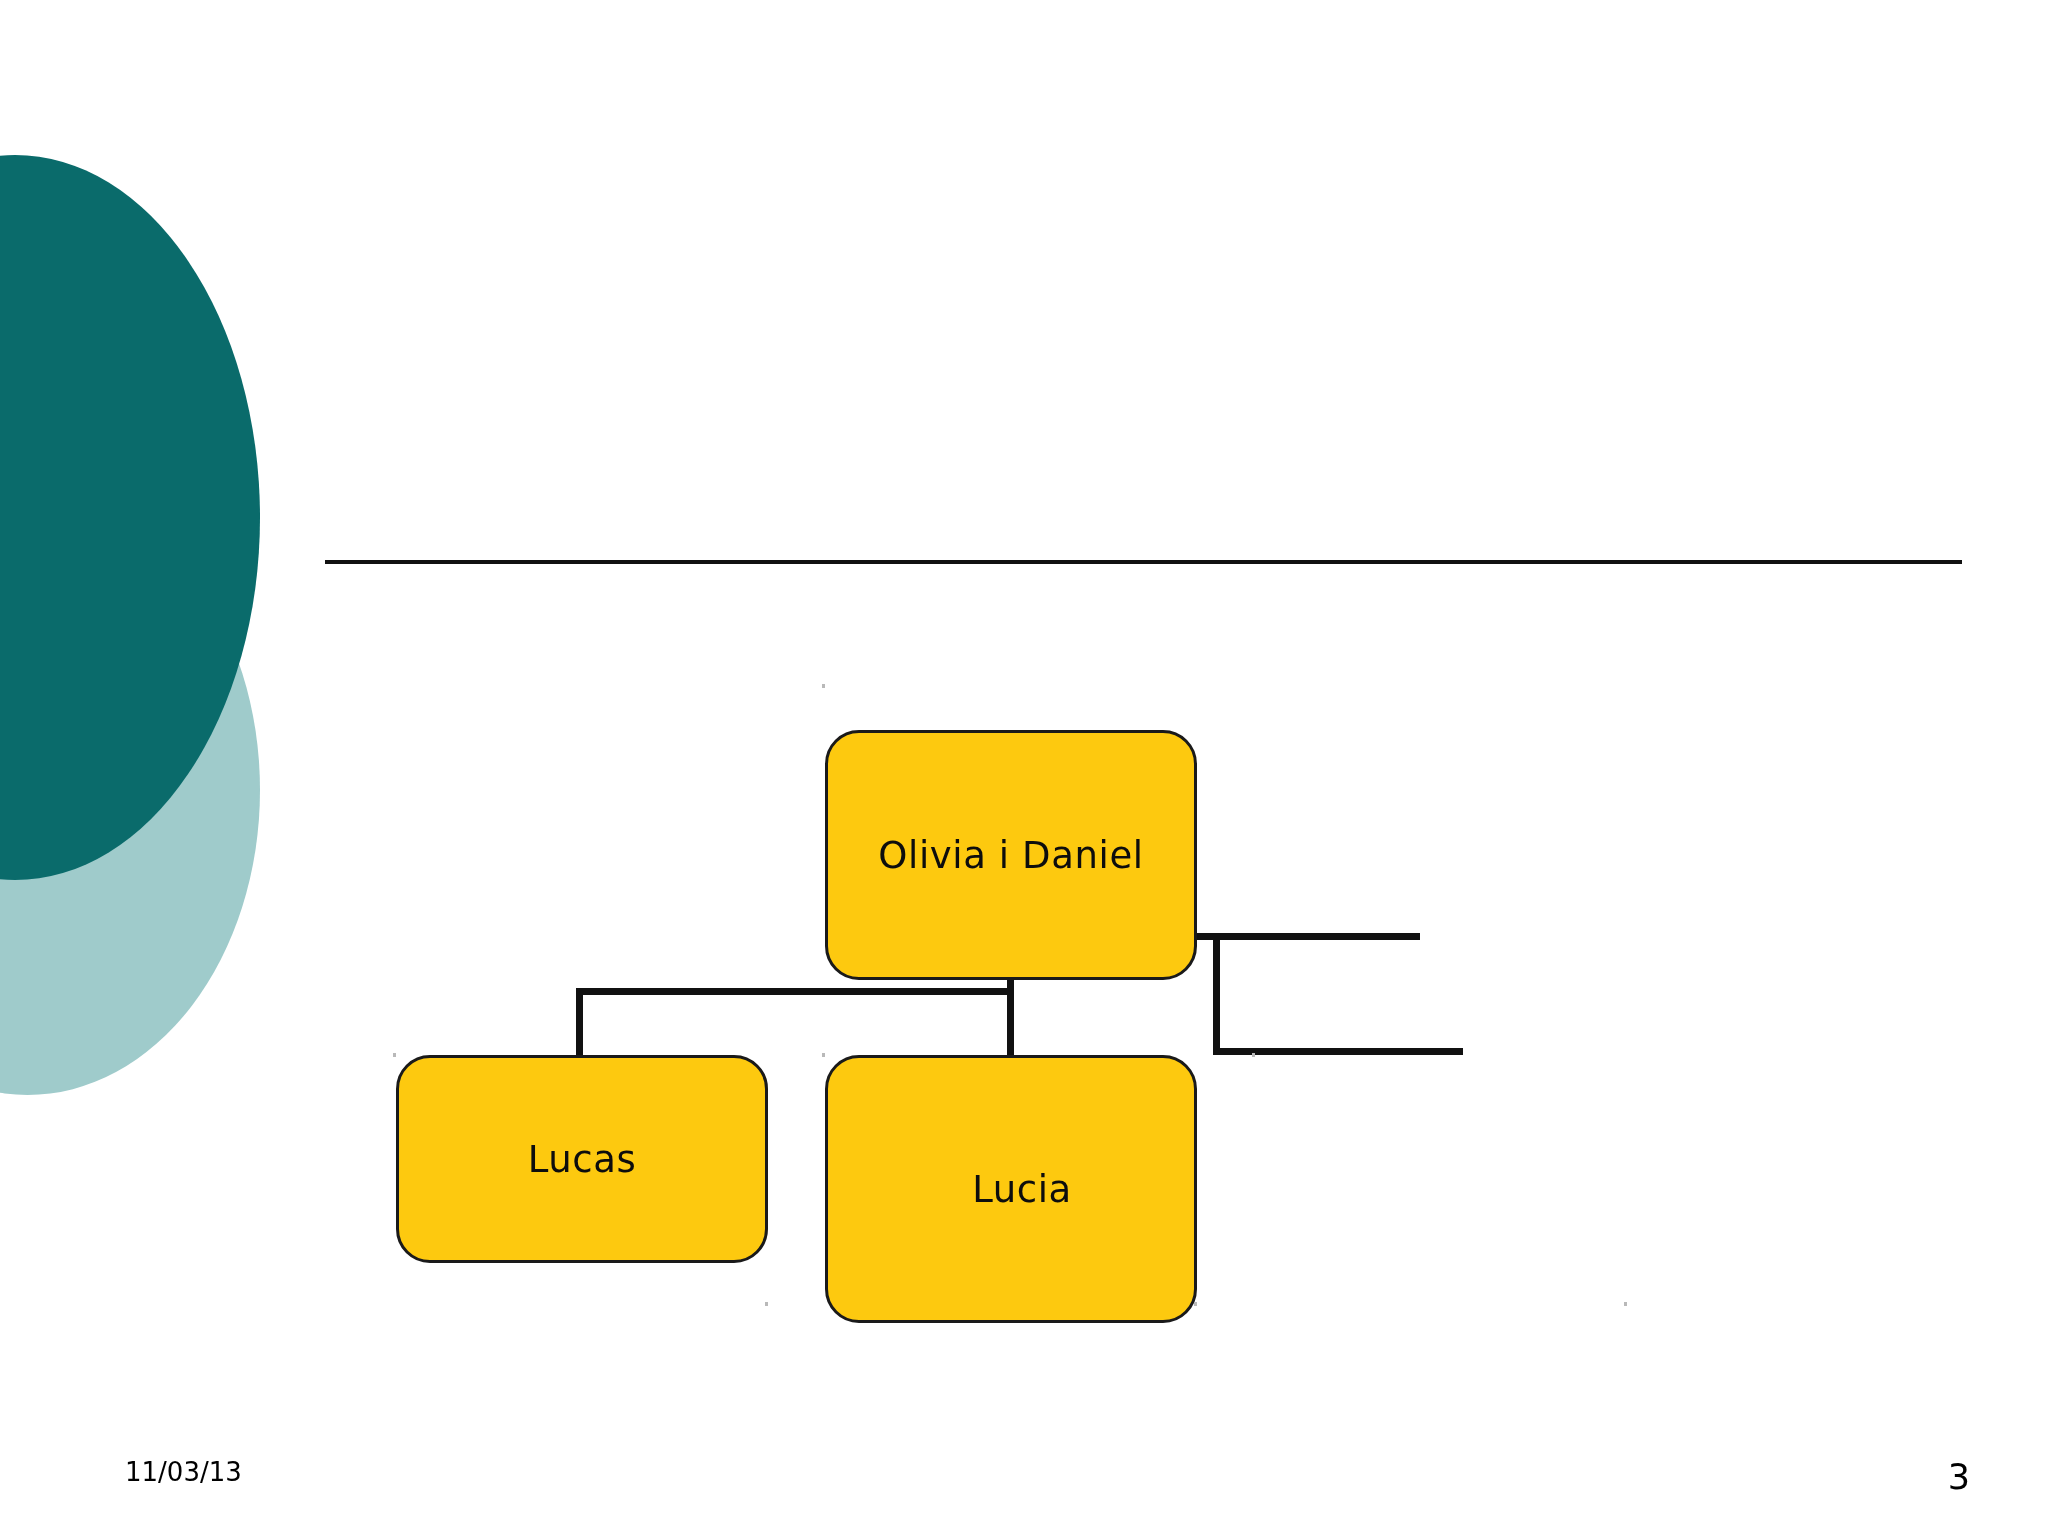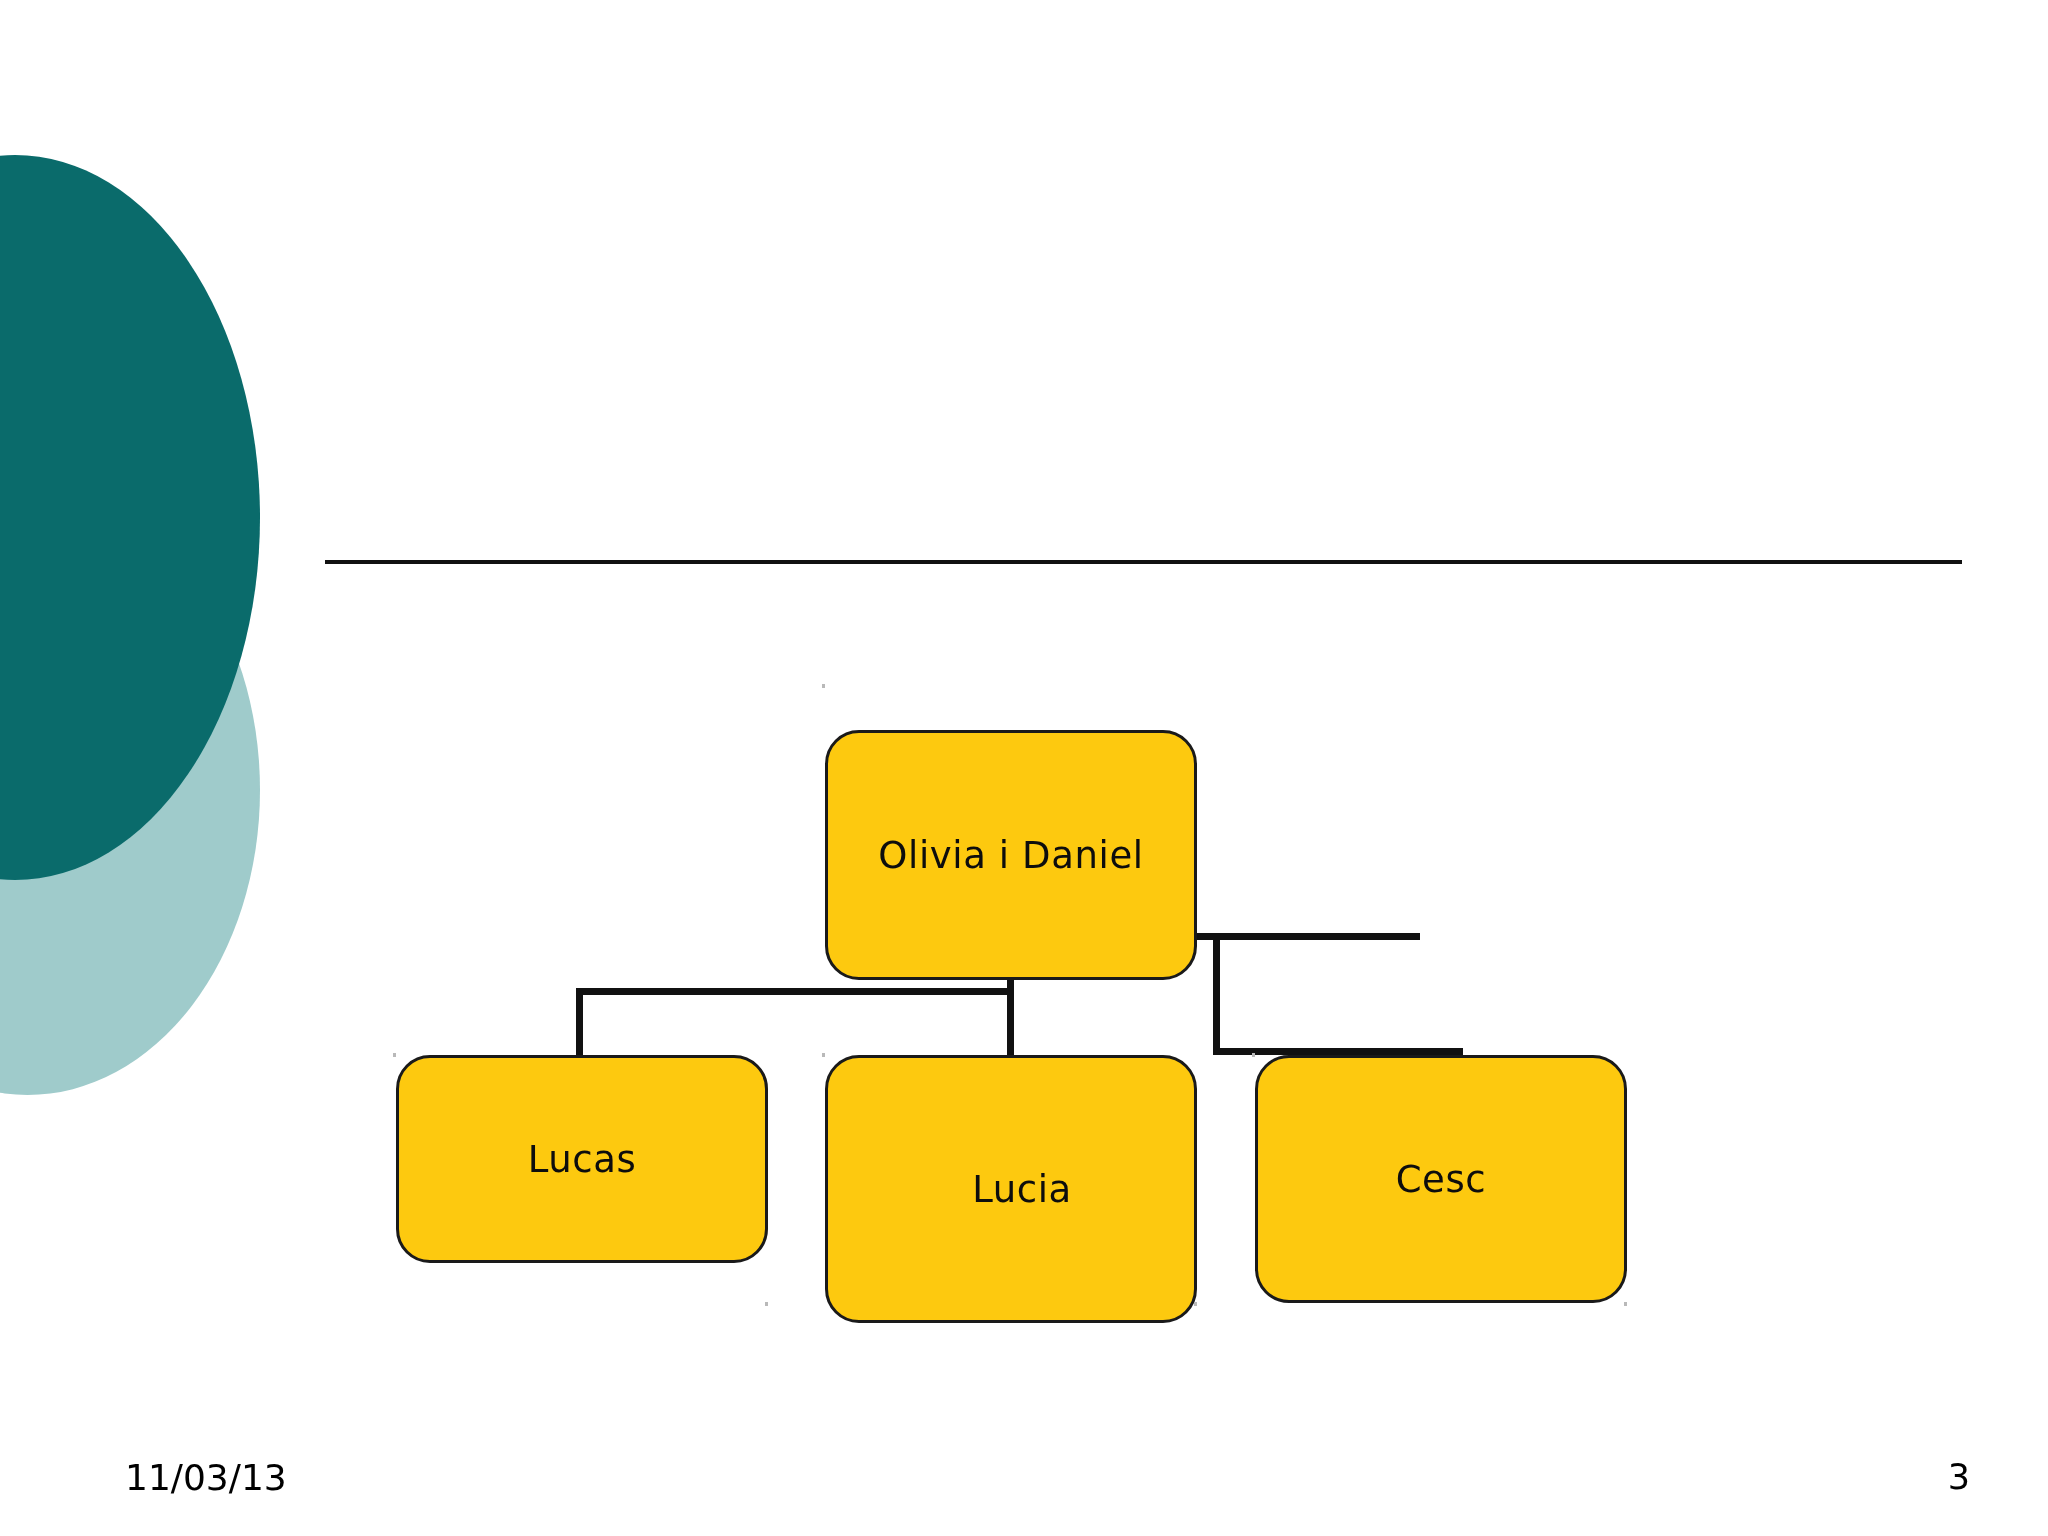--- a/index.html
+++ b/index.html
@@ -122,21 +122,21 @@
     background: #b9b9b9;
     z-index: 5;
   }
 
   
   .footer-date {
     position: absolute;
     left: 125px;
     top: 1457px;
     font-family: "DejaVu Sans", sans-serif;
-    font-size: 36px;
+    font-size: 26px;
     color: #000000;
     z-index: 3;
   }
   .footer-page {
     position: absolute;
     right: 78px;
     top: 1457px;
     font-family: "DejaVu Sans", sans-serif;
     font-size: 35px;
     color: #000000;
@@ -167,23 +167,20 @@
     </div>
 
     <div class="node" id="node-lucas">
       <span class="node-label">Lucas</span>
     </div>
 
     <div class="node" id="node-lucia">
       <span class="node-label">Lucia</span>
     </div>
 
-    <div class="node" id="node-cesc">
-      <span class="node-label">Cesc</span>
-    </div>
 
     <div class="handle-dot" style="left:822px;  top:684px;"></div>
     <div class="handle-dot" style="left:393px;  top:1053px;"></div>
     <div class="handle-dot" style="left:822px;  top:1053px;"></div>
     <div class="handle-dot" style="left:1252px; top:1053px;"></div>
     <div class="handle-dot" style="left:765px;  top:1302px;"></div>
     <div class="handle-dot" style="left:1194px; top:1302px;"></div>
     <div class="handle-dot" style="left:1624px; top:1302px;"></div>
   </div>
 

